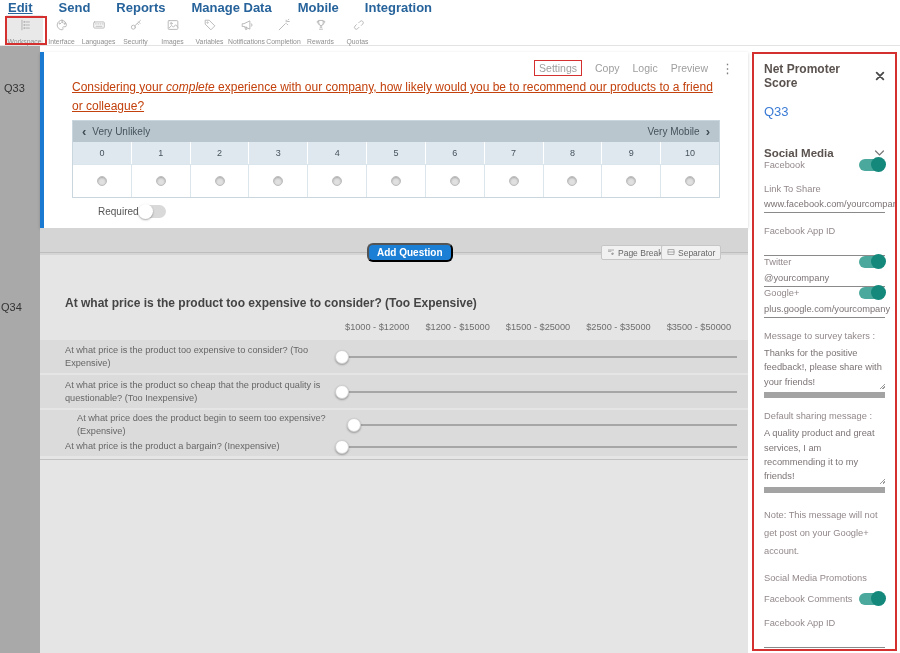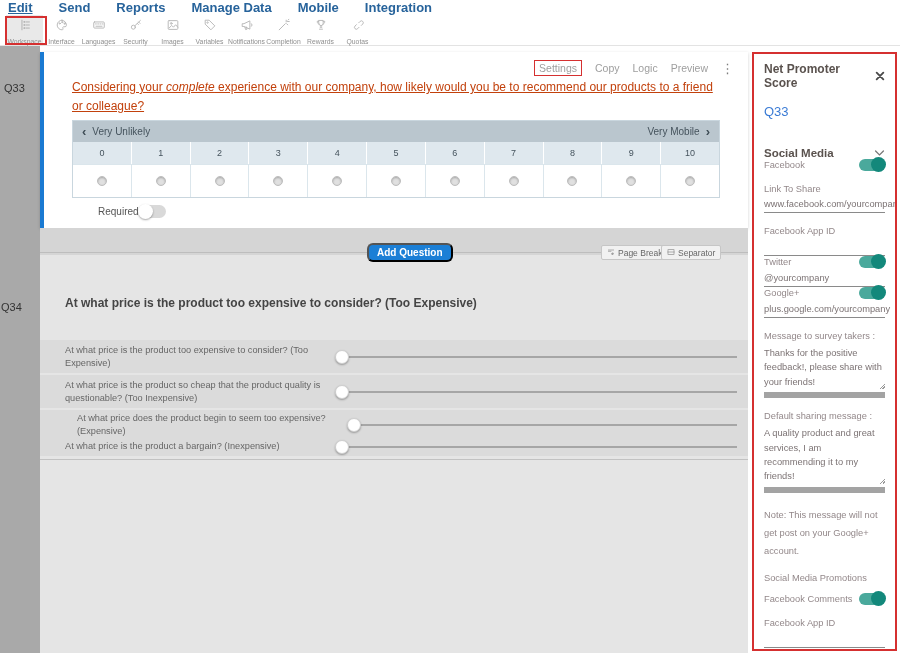--- a/index.html
+++ b/index.html
@@ -302,20 +302,27 @@
   </div>
   <div class="minibtn btn-separator">
     <span><svg viewBox="0 0 12 12" fill="none" stroke="#8c8c8c" stroke-width="1">
           <rect x="1.5" y="2.5" width="9" height="7"></rect>
           <path d="M0.5 6h11"></path>
         </svg></span>
     <span>Separator</span>
   </div>
 
   <h2 class="q34-title">At what price is the product too expensive to consider? (Too Expensive)</h2>
+  <div class="q34-cols">
+    <span>$1000 - $12000</span>
+    <span>$1200 - $15000</span>
+    <span>$1500 - $25000</span>
+    <span>$2500 - $35000</span>
+    <span>$3500 - $50000</span>
+  </div>
   <div class="q34-row row1">
     <span class="q34-label">At what price is the product too expensive to consider? (Too Expensive)</span>
     <span class="slider">
         <span class="track"></span>
         <span class="handle"></span>
       </span>
   </div>
   <div class="q34-row row2">
     <span class="q34-label">At what price is the product so cheap that the product quality is questionable? (Too Inexpensive)</span>
     <span class="slider">

